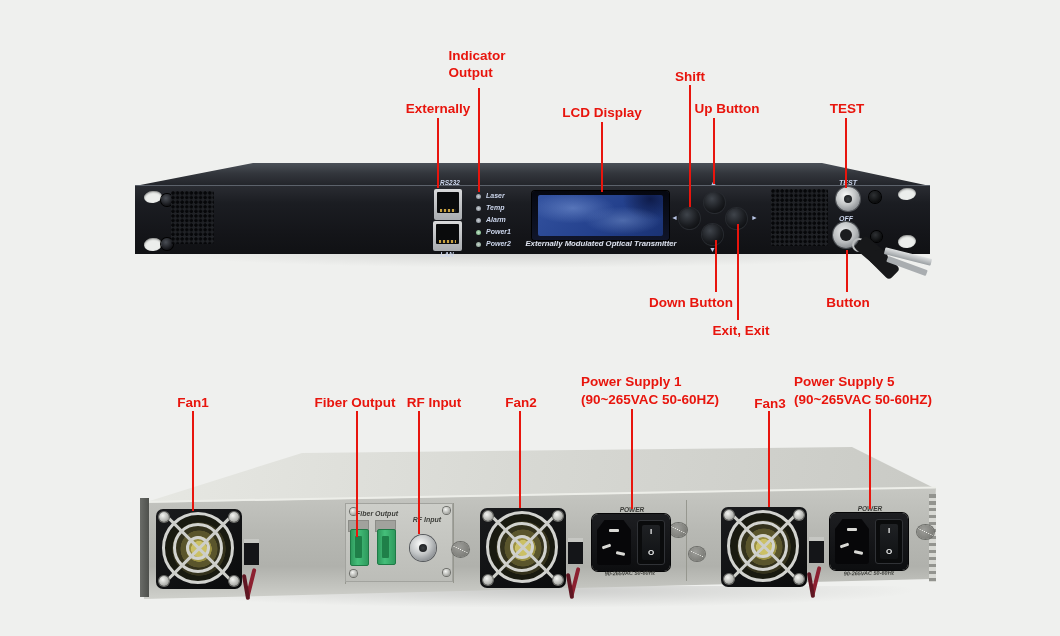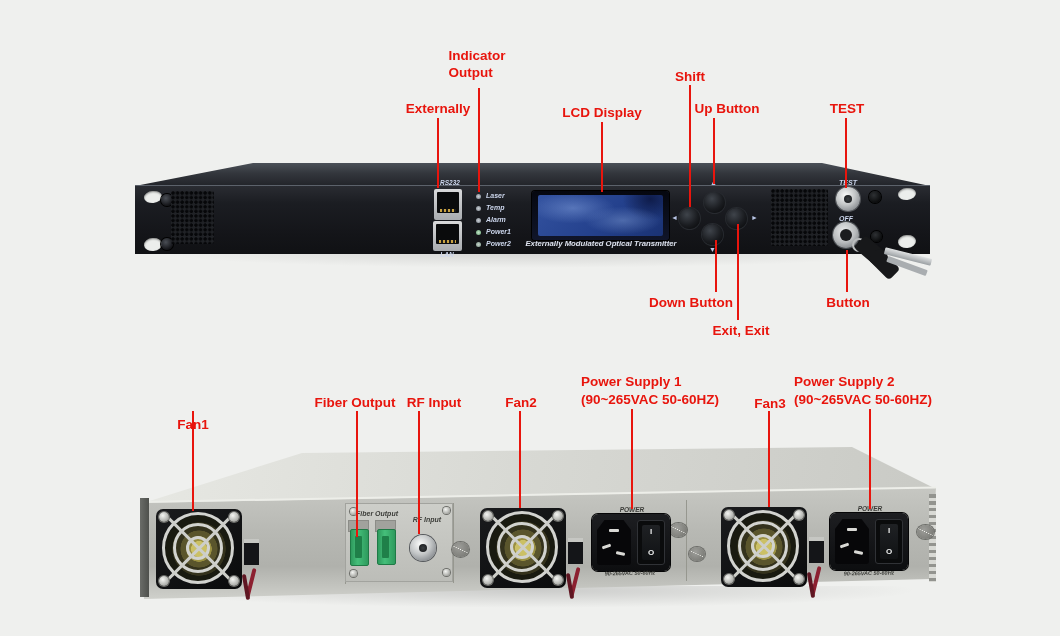--- a/index.html
+++ b/index.html
@@ -319,21 +319,21 @@
 
   <div class="cline" style="left:715px;top:240px;height:52px;"></div>
   <div class="callout" style="left:691px;top:294px;">Down Button</div>
 
   <div class="cline" style="left:737px;top:224px;height:96px;"></div>
   <div class="callout" style="left:741px;top:322px;">Exit, Exit</div>
 
   <div class="cline" style="left:846px;top:250px;height:42px;"></div>
   <div class="callout" style="left:848px;top:294px;">Button</div>
 
-  <div class="callout" style="left:193px;top:416px;">Fan1</div>
+  <div class="callout" style="left:193px;top:394px;">Fan1</div>
   <div class="cline" style="left:192px;top:411px;height:100px;"></div>
 
   <div class="callout" style="left:355px;top:394px;">Fiber Output</div>
   <div class="cline" style="left:356px;top:411px;height:126px;"></div>
 
   <div class="callout" style="left:434px;top:394px;">RF Input</div>
   <div class="cline" style="left:418px;top:411px;height:123px;"></div>
 
   <div class="callout" style="left:521px;top:394px;">Fan2</div>
   <div class="cline" style="left:519px;top:411px;height:97px;"></div>
@@ -341,18 +341,18 @@
   <div class="callout" style="left:628px;top:373px;line-height:18px;margin-left:22px;">
     <div>Power Supply 1</div>
     <div>(90~265VAC 50-60HZ)</div>
   </div>
   <div class="cline" style="left:631px;top:409px;height:100px;"></div>
 
   <div class="callout" style="left:770px;top:395px;">Fan3</div>
   <div class="cline" style="left:768px;top:411px;height:96px;"></div>
 
   <div class="callout" style="left:863px;top:373px;line-height:18px;">
-    <div>Power Supply 2</div>
+    <div>Power Supply 5</div>
     <div>(90~265VAC 50-60HZ)</div>
   </div>
   <div class="cline" style="left:869px;top:409px;height:100px;"></div>
 
 </div>
 
 </body></html>

